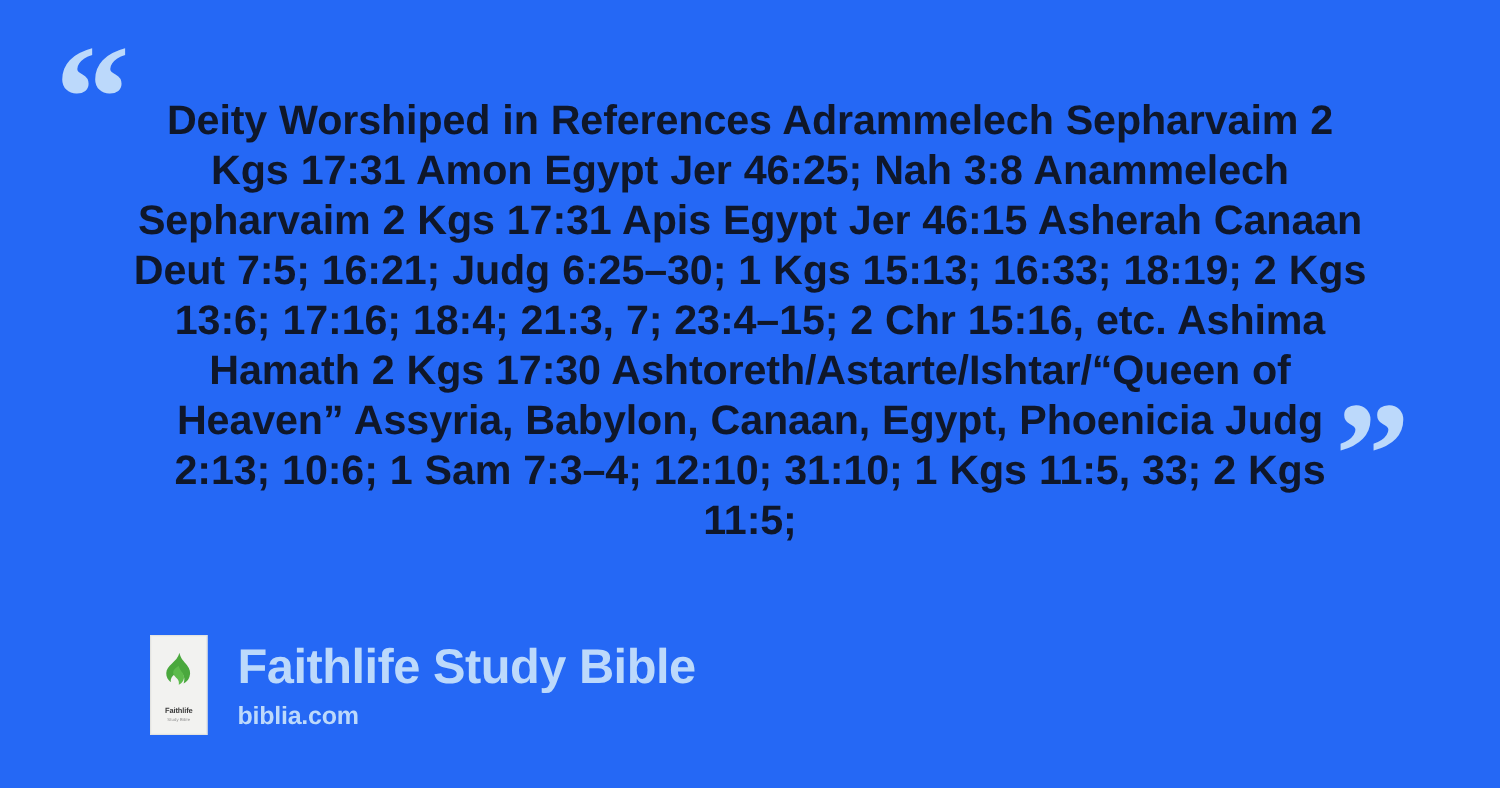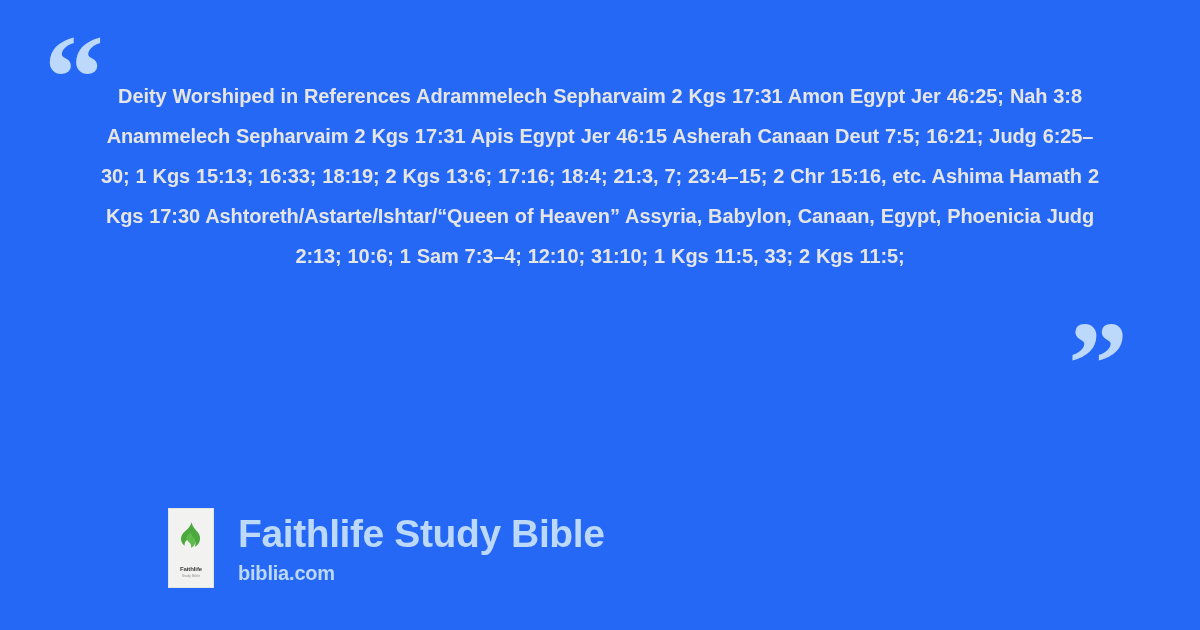--- a/index.html
+++ b/index.html
@@ -45,38 +45,37 @@
   
   .quote-wrap {
     position: absolute;
     left: 100px;
     top: 76px;
     width: 1000px;
   }
   .quote-text {
     margin: 0;
     text-align: center;
-    color: #e5e5e5;
+    color: #0f172a;
     font-family: "Liberation Sans", sans-serif;
     font-weight: 700;
-    font-size: 20px;
+    font-size: 33px;
     line-height: 40px;
     letter-spacing: -0.1px;
     word-spacing: 0.5px;
   }
 
   
   .footer {
     position: absolute;
     left: 120px;
     top: 508px;
     display: flex;
     flex-direction: row;
     align-items: center;
-    margin-left: 48px;
   }
   .book-cover {
     position: relative;
     width: 46px;
     height: 80px;
     background: #f2f2f0;
     border: 1px solid #e3e3e0;
     box-sizing: border-box;
     display: flex;
     flex-direction: column;

